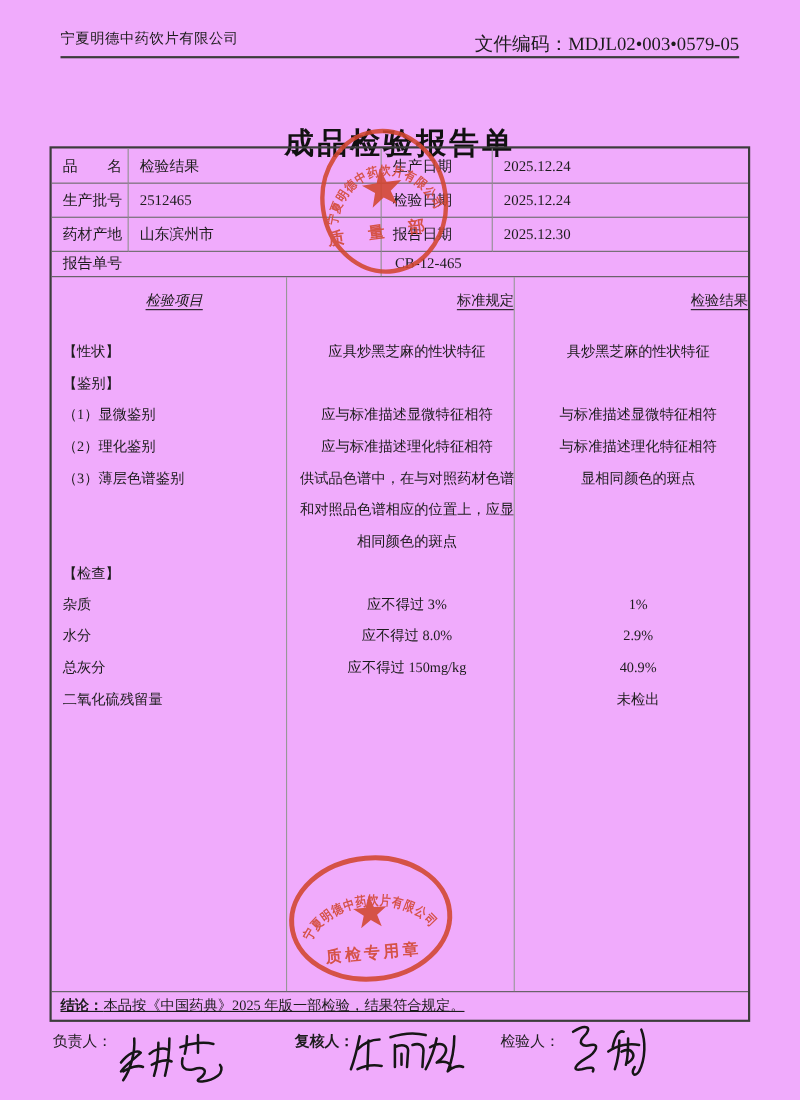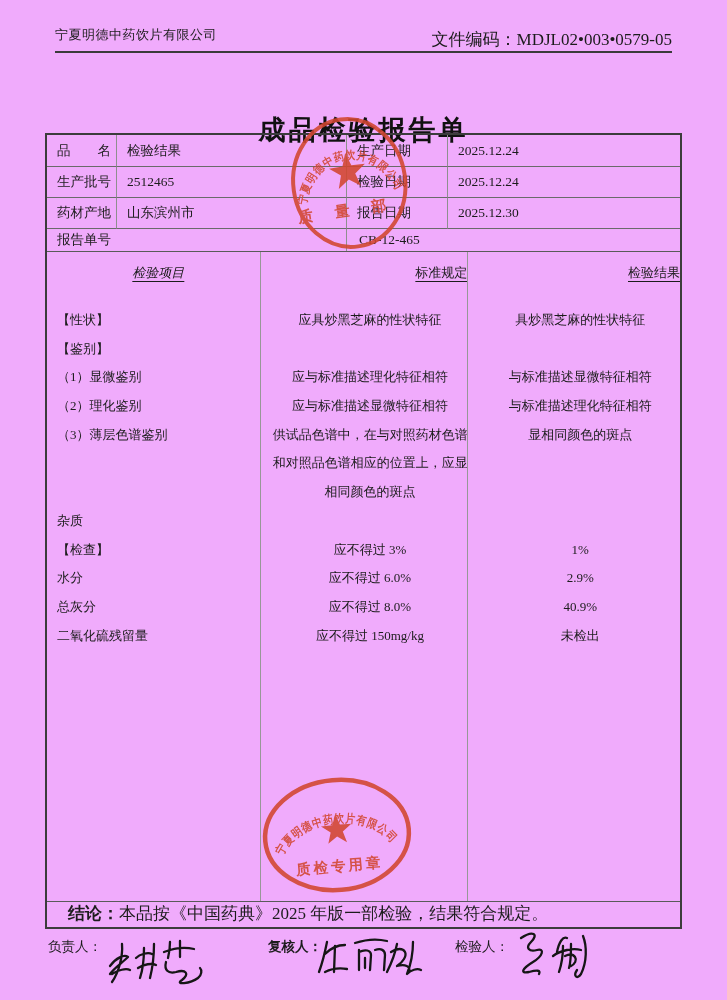--- a/index.html
+++ b/index.html
@@ -36,21 +36,21 @@
   .t2col.c1 { width:215px; border-right:1px solid #979797; }
   .t2col.c2 { width:209px; border-right:1px solid #979797; }
   .t2col.c3 { width:213px; }
   .t2head { height:54px; padding-top:12px; text-align:right; }
   .t2col.c1 .t2head { text-align:center; padding-left:10px;font-style:italic; }
   .uh { text-decoration:underline; text-underline-offset:4px; }
   .ln { height:28.7px; line-height:28.7px; white-space:nowrap; padding-left:10px; }
   .t2col.c2 .ln, .t2col.c3 .ln { padding-left:12px;text-align:center; }
 
   
-  .concl { height:25px; line-height:24px; padding-left:21px; font-size:17px; white-space:nowrap; }
+  .concl { height:25px; line-height:24px; padding-left:8px; font-size:13px; white-space:nowrap;text-decoration:underline; }
   .concl .b { font-weight:bold; }
 
   
   .sig-label { position:absolute; font-size:13.5px; }
   .sig-label.s1 { left:48px;  top:938px; }
   .sig-label.s2 { left:268px; top:938px;font-weight:bold; }
   .sig-label.s3 { left:455px; top:938px; }
   .sig-svg { position:absolute; }
   .sig-svg path { stroke:#161616; stroke-width:2.3; fill:none; stroke-linecap:round; stroke-linejoin:round; }
 
@@ -98,38 +98,37 @@
     <div class="t2">
       <div class="t2col c1">
         <div class="t2head"><span class="uh">检验项目</span></div>
         <div class="ln">【性状】</div>
         <div class="ln">【鉴别】</div>
         <div class="ln">（1）显微鉴别</div>
         <div class="ln">（2）理化鉴别</div>
         <div class="ln">（3）薄层色谱鉴别</div>
         <div class="ln"></div>
         <div class="ln"></div>
+        <div class="ln">【检查】</div>
         <div class="ln">杂质</div>
-        <div class="ln">【检查】</div>
         <div class="ln">水分</div>
         <div class="ln">总灰分</div>
         <div class="ln">二氧化硫残留量</div>
       </div>
       <div class="t2col c2">
         <div class="t2head"><span class="uh">标准规定</span></div>
         <div class="ln">应具炒黑芝麻的性状特征</div>
         <div class="ln"></div>
+        <div class="ln">应与标准描述显微特征相符</div>
         <div class="ln">应与标准描述理化特征相符</div>
-        <div class="ln">应与标准描述显微特征相符</div>
         <div class="ln">供试品色谱中，在与对照药材色谱</div>
         <div class="ln">和对照品色谱相应的位置上，应显</div>
         <div class="ln">相同颜色的斑点</div>
         <div class="ln"></div>
         <div class="ln">应不得过 3%</div>
-        <div class="ln">应不得过 6.0%</div>
         <div class="ln">应不得过 8.0%</div>
         <div class="ln">应不得过 150mg/kg</div>
       </div>
       <div class="t2col c3">
         <div class="t2head"><span class="uh">检验结果</span></div>
         <div class="ln">具炒黑芝麻的性状特征</div>
         <div class="ln"></div>
         <div class="ln">与标准描述显微特征相符</div>
         <div class="ln">与标准描述理化特征相符</div>
         <div class="ln">显相同颜色的斑点</div>

